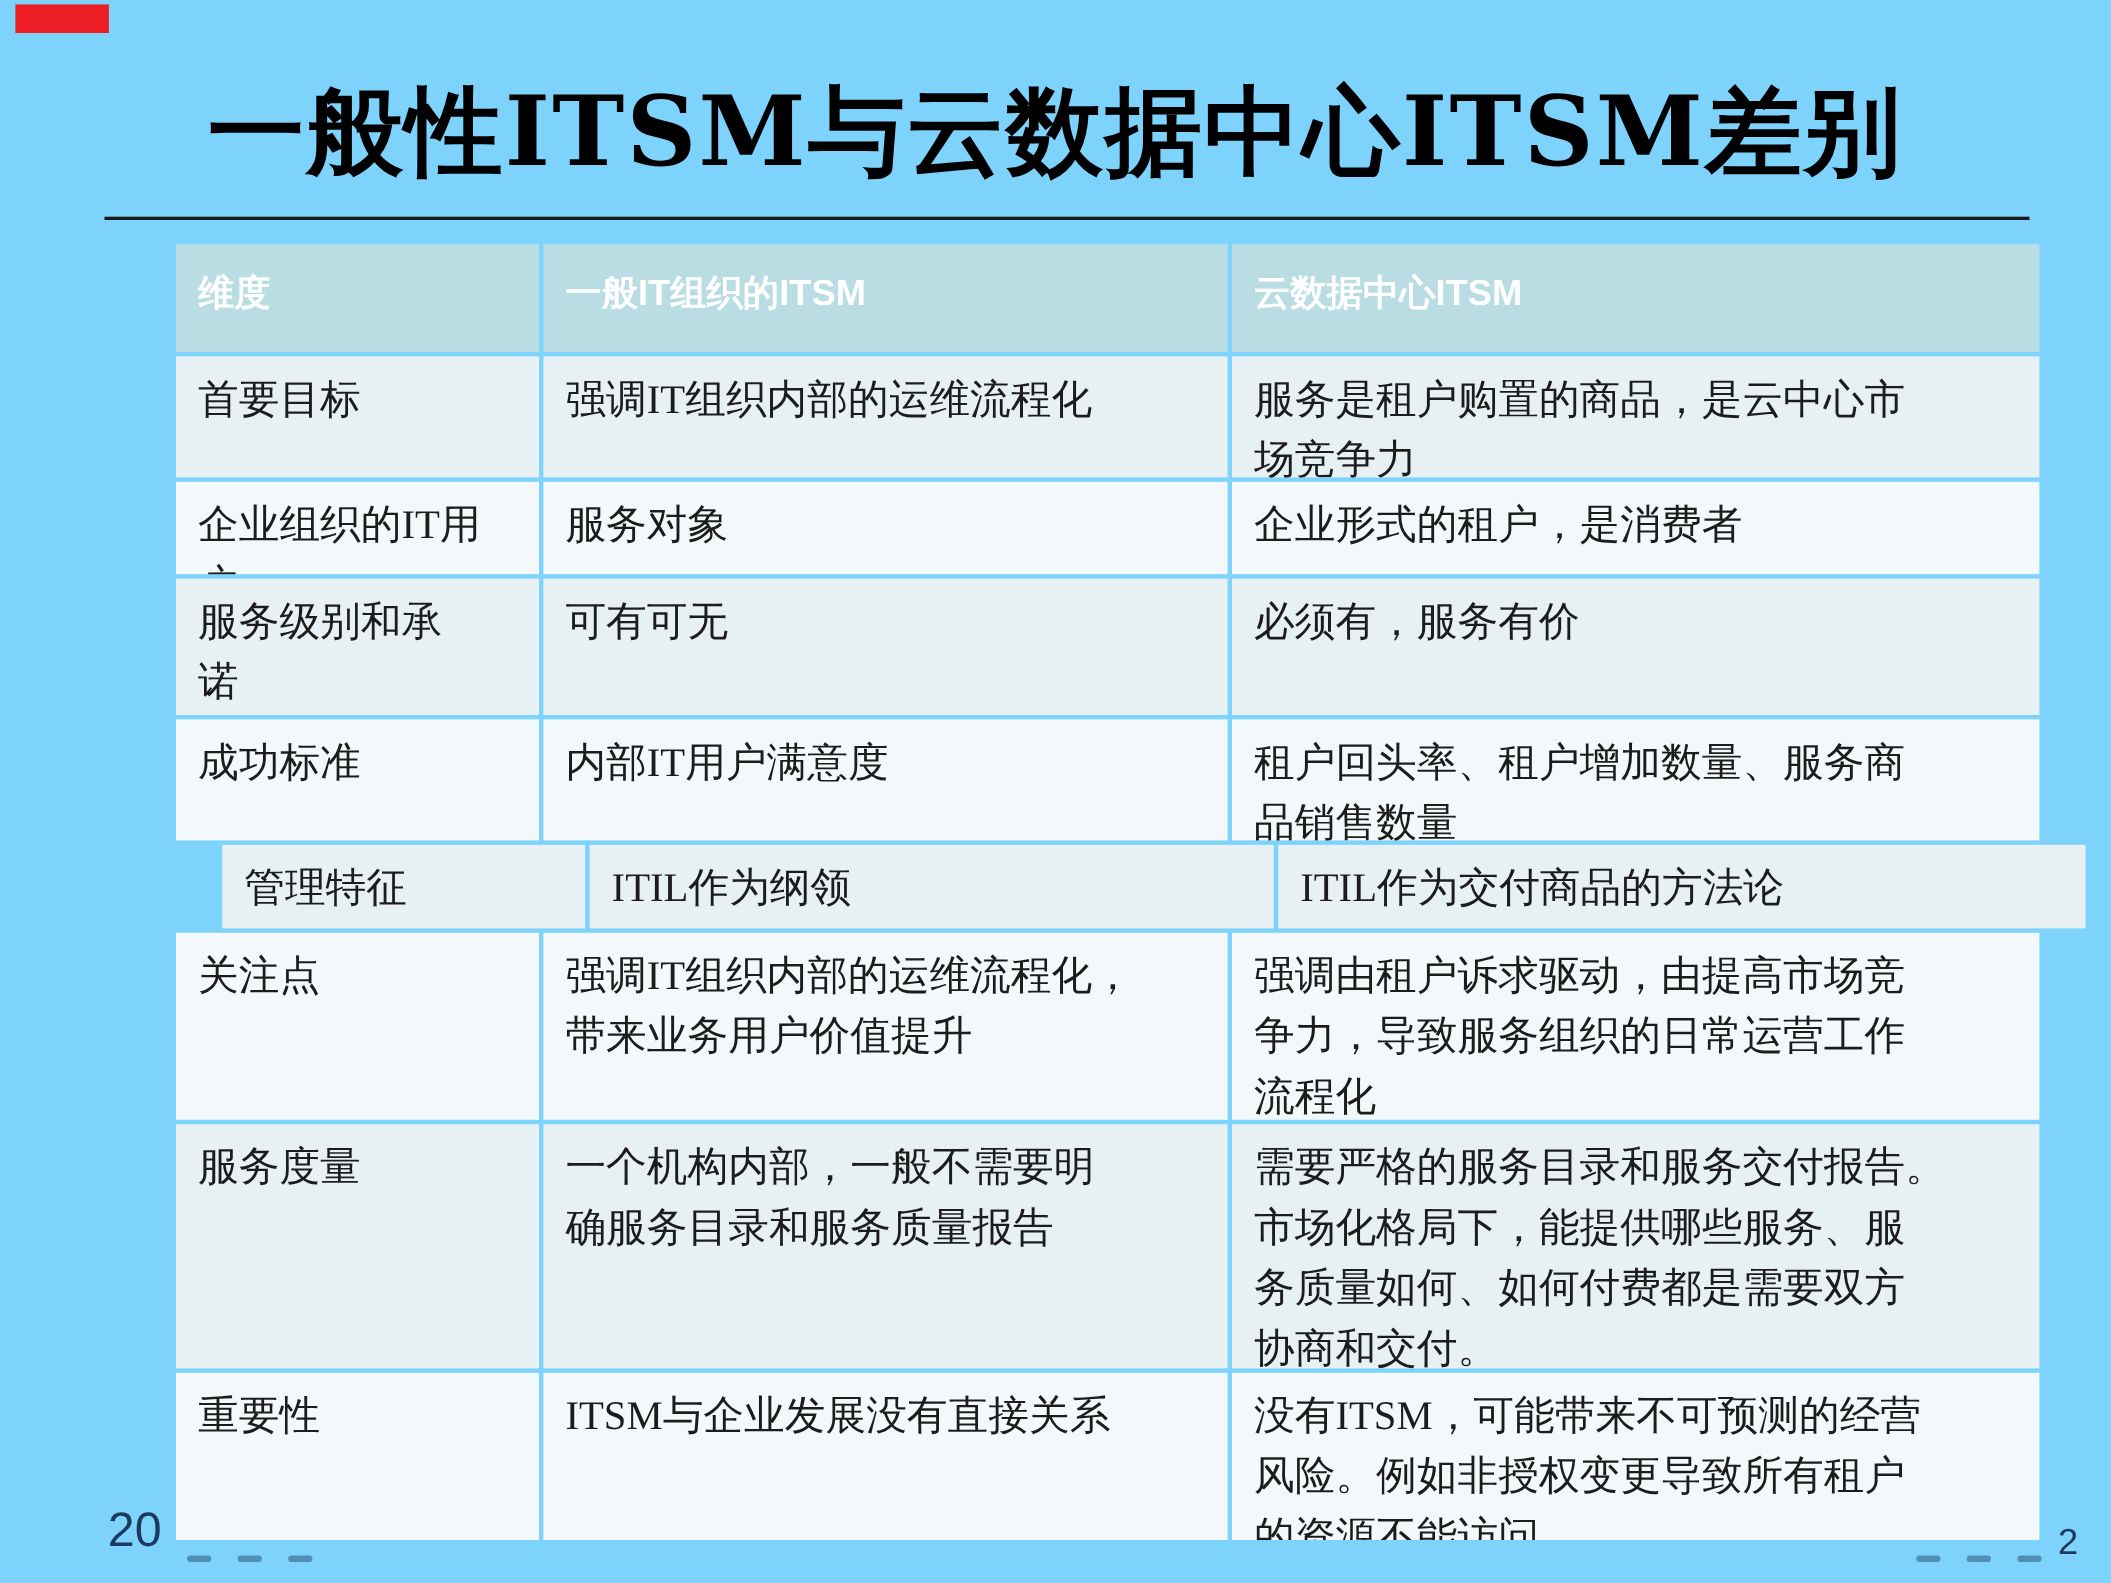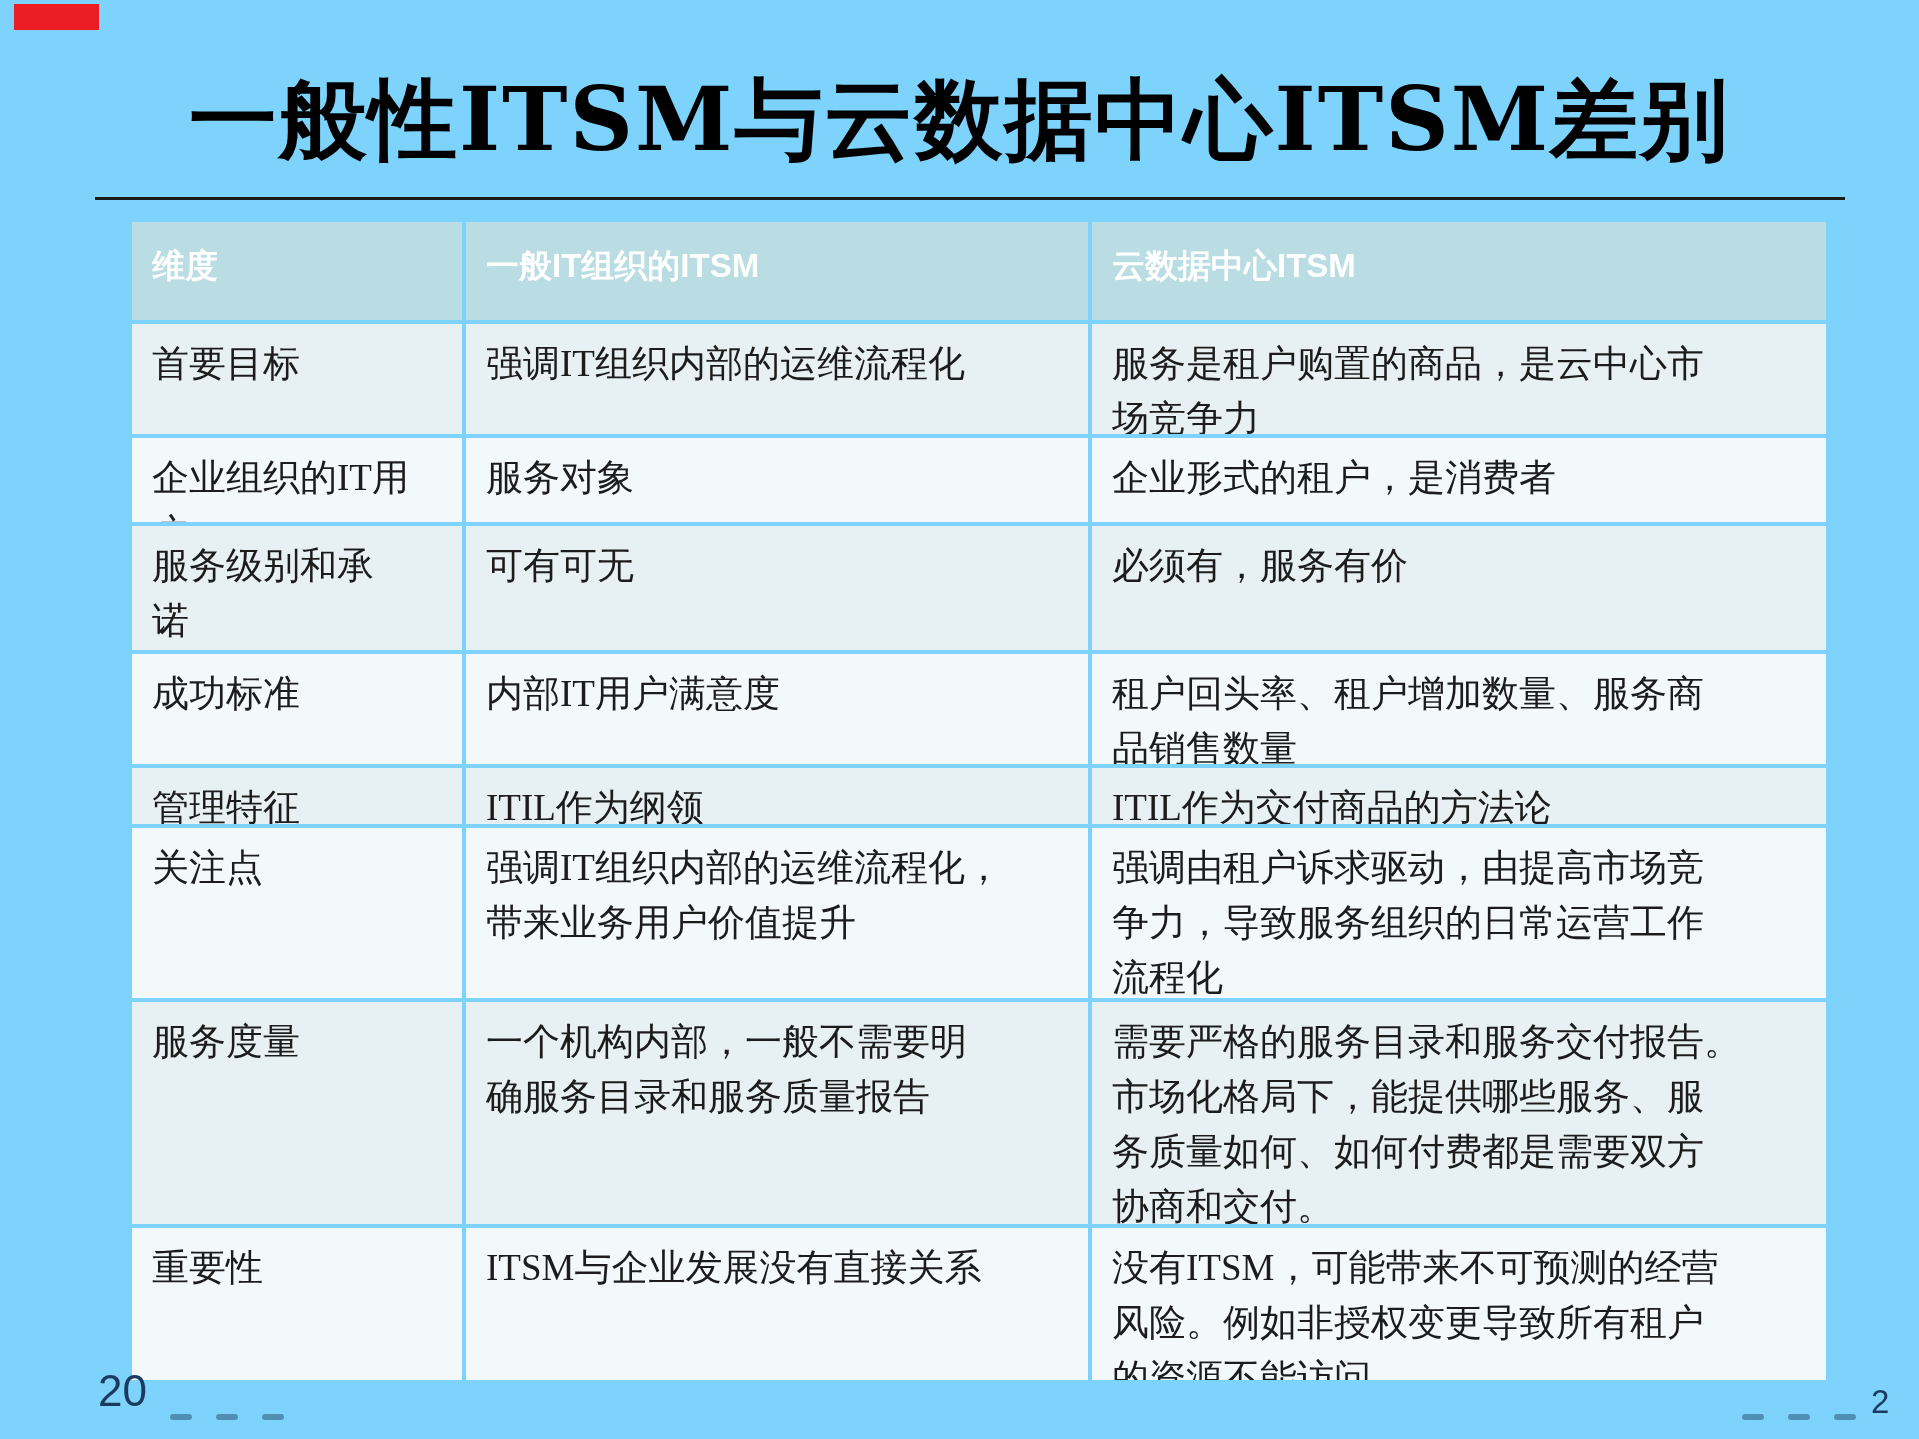--- a/index.html
+++ b/index.html
@@ -8,36 +8,36 @@
     font-family:"Liberation Serif",serif;overflow:hidden;
   }
   .red-marker{position:absolute;left:14px;top:4px;width:85px;height:26px;background:#ec1d24;}
   .title{
     position:absolute;left:0;top:60px;width:100%;margin:0;text-align:center;
     font-family:"DejaVu Serif","Liberation Serif",serif;font-weight:700;
     font-size:88px;line-height:118px;color:#000;letter-spacing:2px;white-space:nowrap;
   }
   .title-rule{position:absolute;left:95px;top:197px;width:1750px;height:3px;background:#1a1a1a;}
 
-  .cmp{position:absolute;left:132px;top:222px;display:flex;flex-direction:column;gap:4px;}
+  .cmp{position:absolute;left:160px;top:222px;display:flex;flex-direction:column;gap:4px;}
   .tr{display:grid;grid-template-columns:330px 622px 734px;column-gap:4px;}
   .th,.td{
     box-sizing:border-box;padding:12px 26px 8px 20px;
     font-size:37px;line-height:55px;color:#1c1c1c;white-space:pre-line;
     overflow:hidden;
   }
   .th{
     background:#b9dde3;color:#ffffff;
     font-family:"Liberation Sans",sans-serif;font-weight:700;
     font-size:33px;line-height:44px;padding-top:22px;
   }
   .band-dark .td{background:#e7f1f4;}
   .band-light .td{background:#f3f9fb;}
   .h0{height:98px;}  .h1{height:110px;} .h2{height:84px;}  .h3{height:124px;}
-  .h4{height:110px;} .h5{height:56px;}  .h6{height:170px;} .h7{height:222px;} .h8{height:152px;}
+  .h4{height:110px;} .h5{height:76px;margin-left:42px;}  .h6{height:170px;} .h7{height:222px;} .h8{height:152px;}
 
   .footer-left{
     position:absolute;left:98px;top:1369px;
     font-family:"Liberation Sans",sans-serif;font-size:44px;line-height:44px;
     color:#1c3a5e;white-space:nowrap;
   }
   .footer-right{
     position:absolute;left:1871px;top:1385px;
     font-family:"Liberation Sans",sans-serif;font-size:33px;line-height:33px;
     color:#1c3a5e;

